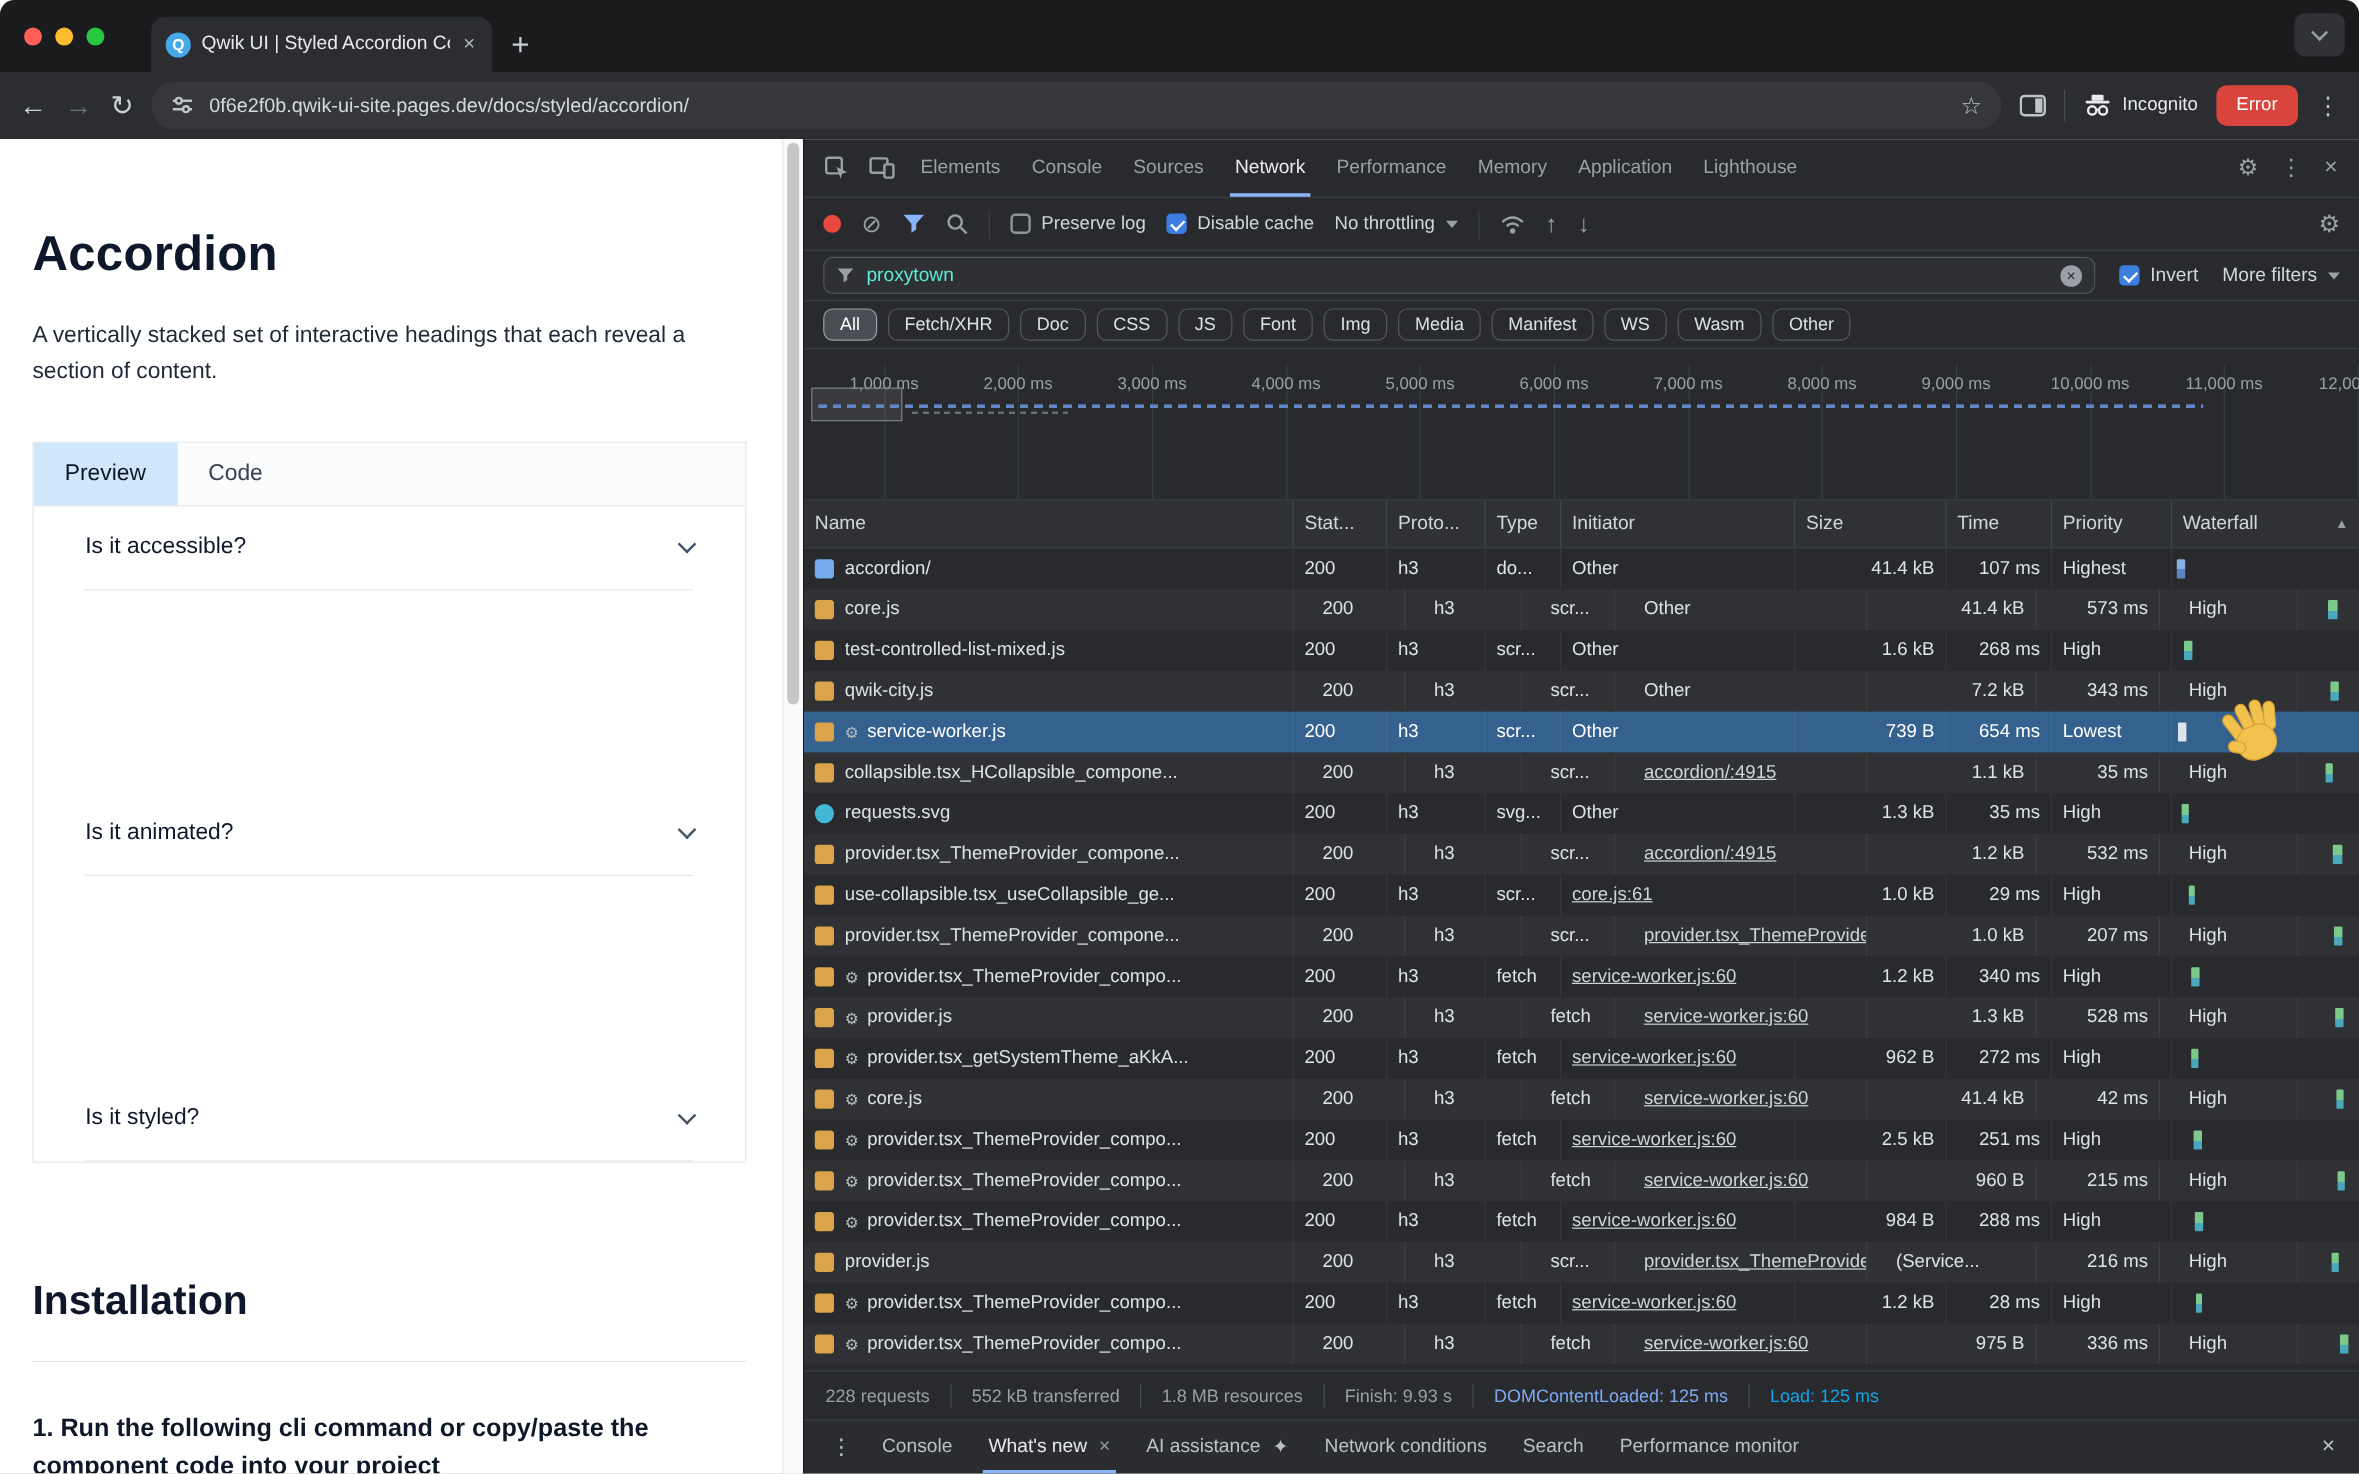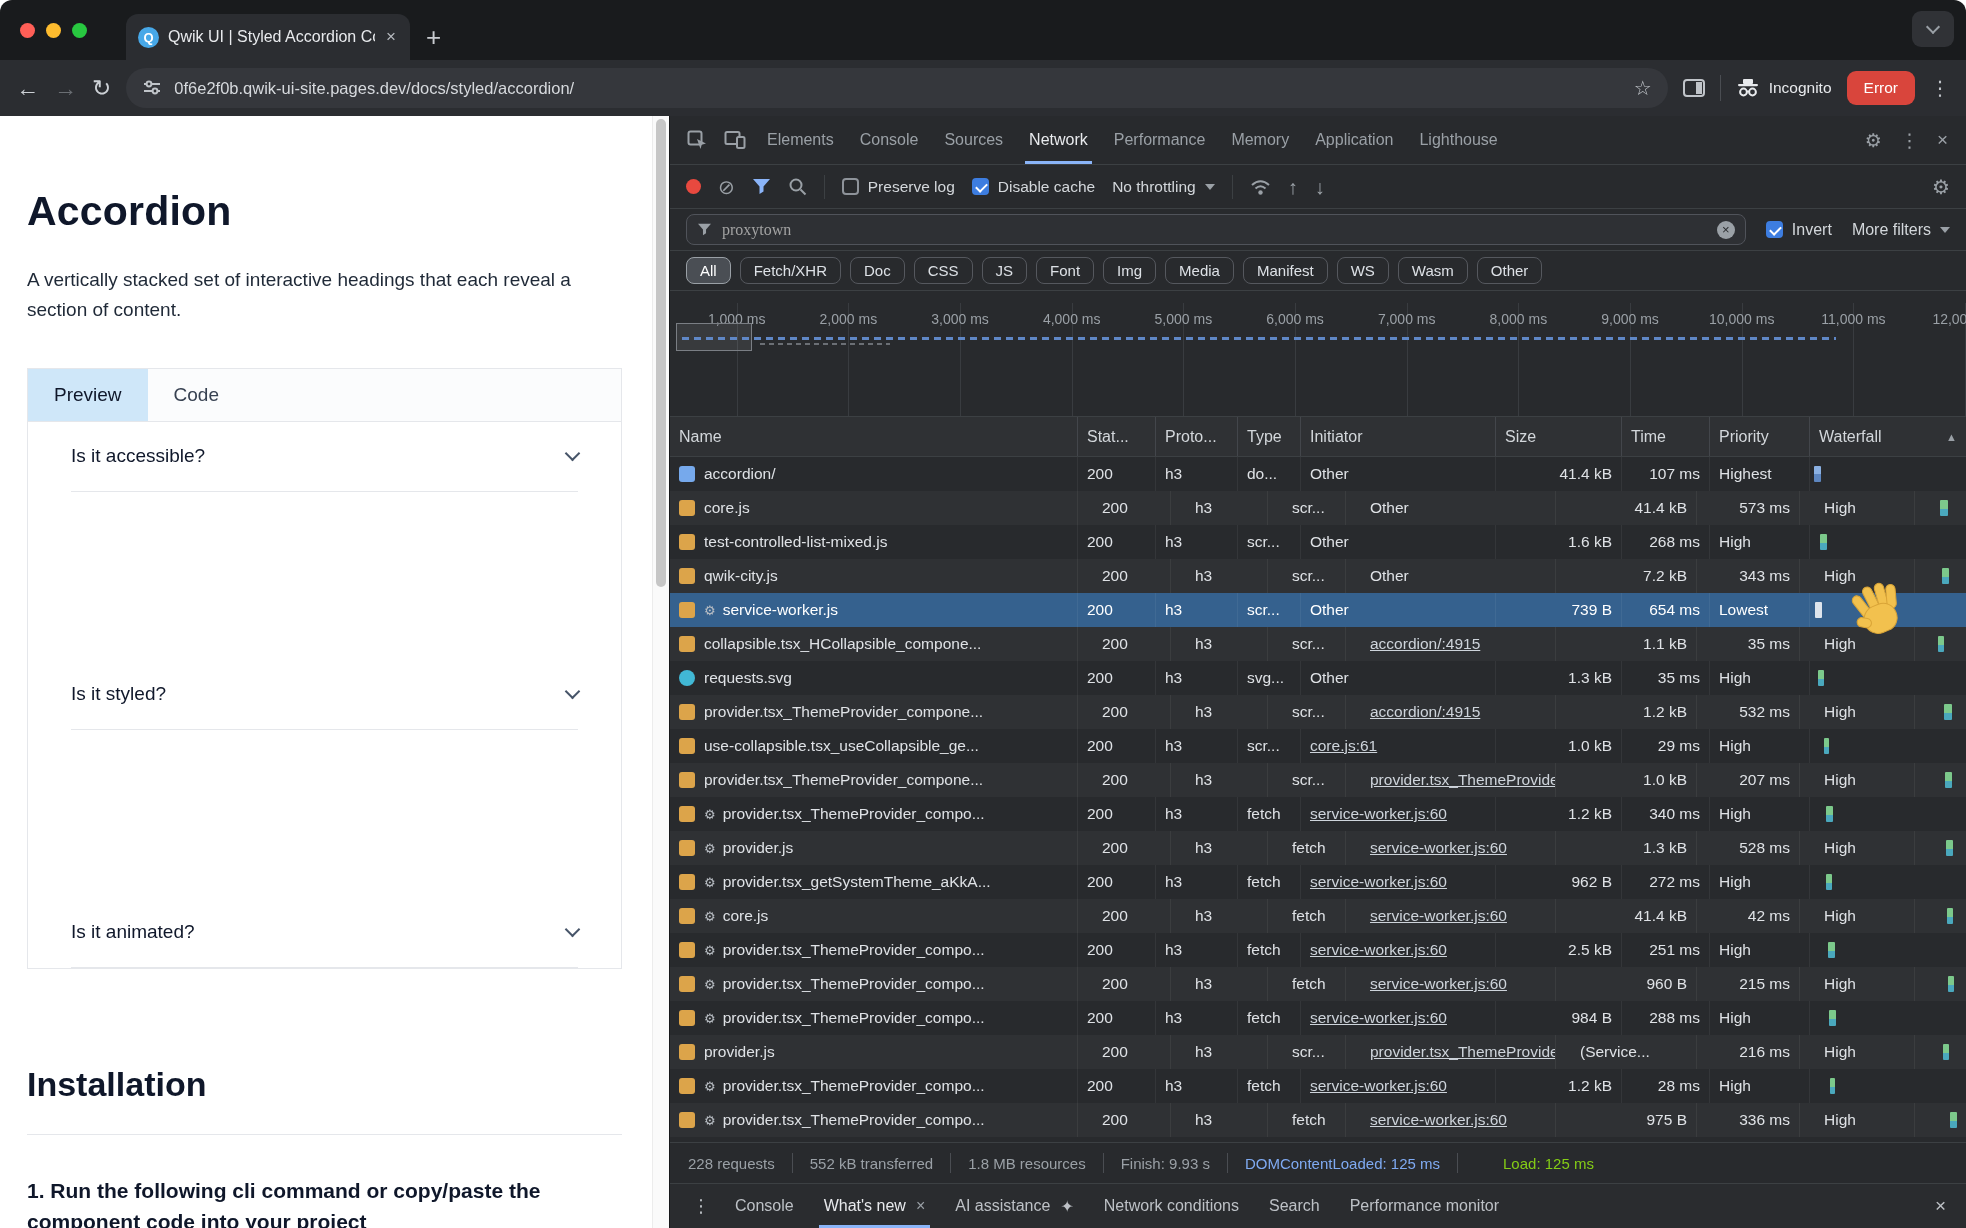--- a/index.html
+++ b/index.html
@@ -85,22 +85,22 @@
   .cb.checked::after { content:""; position:absolute; left:4.5px; top:0.5px; width:5px; height:9px;
                        border:solid #fff; border-width:0 2.5px 2.5px 0; transform:rotate(45deg); }
   .ctl { display:flex; align-items:center; gap:9px; color:#d3d7db; }
   .tri-down { width:0; height:0; border-left:5px solid transparent; border-right:5px solid transparent;
               border-top:6px solid #9aa0a6; }
 
   .dt-filterrow { height:42px; flex:none; display:flex; align-items:center; gap:20px; padding:0 16px;
                   border-bottom:1px solid #3c4043; }
   .filterbox { flex:1; height:31px; background:#2e3034; border:1px solid #50535a; border-radius:8px;
                display:flex; align-items:center; gap:10px; padding:0 10px; min-width:0; }
-  .filterbox input { flex:1; background:transparent; border:none; outline:none; color:#a3a3a3; font-size:16px;
-                     font-family:Liberation Serif, serif; }
+  .filterbox input { flex:1; background:transparent; border:none; outline:none; color:#5eead4; font-size:16px;
+                     font-family:Liberation Sans, sans-serif; }
   .clear-circ { width:18px; height:18px; border-radius:50%; background:#9aa0a6; color:#282a2d; font-size:13px;
                 display:flex; align-items:center; justify-content:center; flex:none; }
 
   .dt-chiprow { height:40px; flex:none; display:flex; align-items:center; gap:9px; padding:0 16px;
                 border-bottom:1px solid #3c4043; }
   .chip { height:27px; padding:0 13px; display:flex; align-items:center; border:1px solid #55585e;
           border-radius:8px; font-size:15px; color:#dde1e6; white-space:nowrap; }
   .chip.sel { background:#4a4e54; border-color:#9aa0a6; color:#fff; }
 
   .dt-timeline { height:126px; flex:none; position:relative; border-bottom:1px solid #3c4043; overflow:hidden; }
@@ -137,21 +137,21 @@
   .fico.favicon { background:#41b8d5; border-radius:50%; }
   .gearpre { color:#b9bec4; margin-right:7px; font-size:13px; }
   .wf-bar { position:absolute; top:9px; height:16px; border-radius:1px; }
   .wf-green { background:linear-gradient(180deg,#7cc98b 55%,#4aa8bd 45%); }
   .wf-blue { background:linear-gradient(180deg,#8ab0e2 50%,#5d86c0 50%); }
   .wf-light { background:#dde4ec; }
 
   .dt-summary { height:41px; flex:none; border-top:1px solid #3c4043; display:flex; align-items:center;
                 font-size:15px; color:#9aa0a6; padding:0 18px; }
   .sum-sep { width:1px; height:20px; background:#4a4d52; margin:0 17px; }
-  .sum-dcl { color:#7faaf2; } .sum-load { color:#84cc16;margin-left:28px; }
+  .sum-dcl { color:#7faaf2; } .sum-load { color:#0ea5e9; }
 
   .dt-drawer { height:45px; flex:none; border-top:1px solid #3c4043; background:#2a2c2f; display:flex;
                align-items:center; padding:0 12px; font-size:16px; color:#bdc1c6; }
   .dr-kebab { padding:0 10px; font-size:18px; }
   .dr-tab { padding:0 15px; height:100%; display:flex; align-items:center; gap:10px; position:relative;
             white-space:nowrap; }
   .dr-tab.active { color:#e8eaed; }
   .dr-tab.active::after { content:""; position:absolute; bottom:0; left:10px; right:10px; height:3px; background:#8ab4f8; }
   .dr-x { font-size:16px; color:#9aa0a6; }
   .dr-close { margin-left:auto; font-size:19px; color:#bdc1c6; padding:0 8px; }
@@ -223,25 +223,25 @@
         <div class="ptabs">
           <div class="ptab active">Preview</div>
           <div class="ptab">Code</div>
         </div>
         <div class="preview-body">
             <div class="acc-item">
               <div>Is it accessible?</div>
               <div class="chev"></div>
             </div>
             <div class="acc-item">
-              <div>Is it styled?</div>
+              <div>Is it animated?</div>
               <div class="chev"></div>
             </div>
             <div class="acc-item">
-              <div>Is it animated?</div>
+              <div>Is it styled?</div>
               <div class="chev"></div>
             </div>
           </div>
       </div>
       <div class="pg-h2">Installation</div>
       <hr class="pg-hr">
       <div class="pg-step">1. Run the following cli command or copy/paste the component code into your project</div>
     </div>
     <div class="page-scroll-track">
       <div class="page-scroll-thumb"></div>

